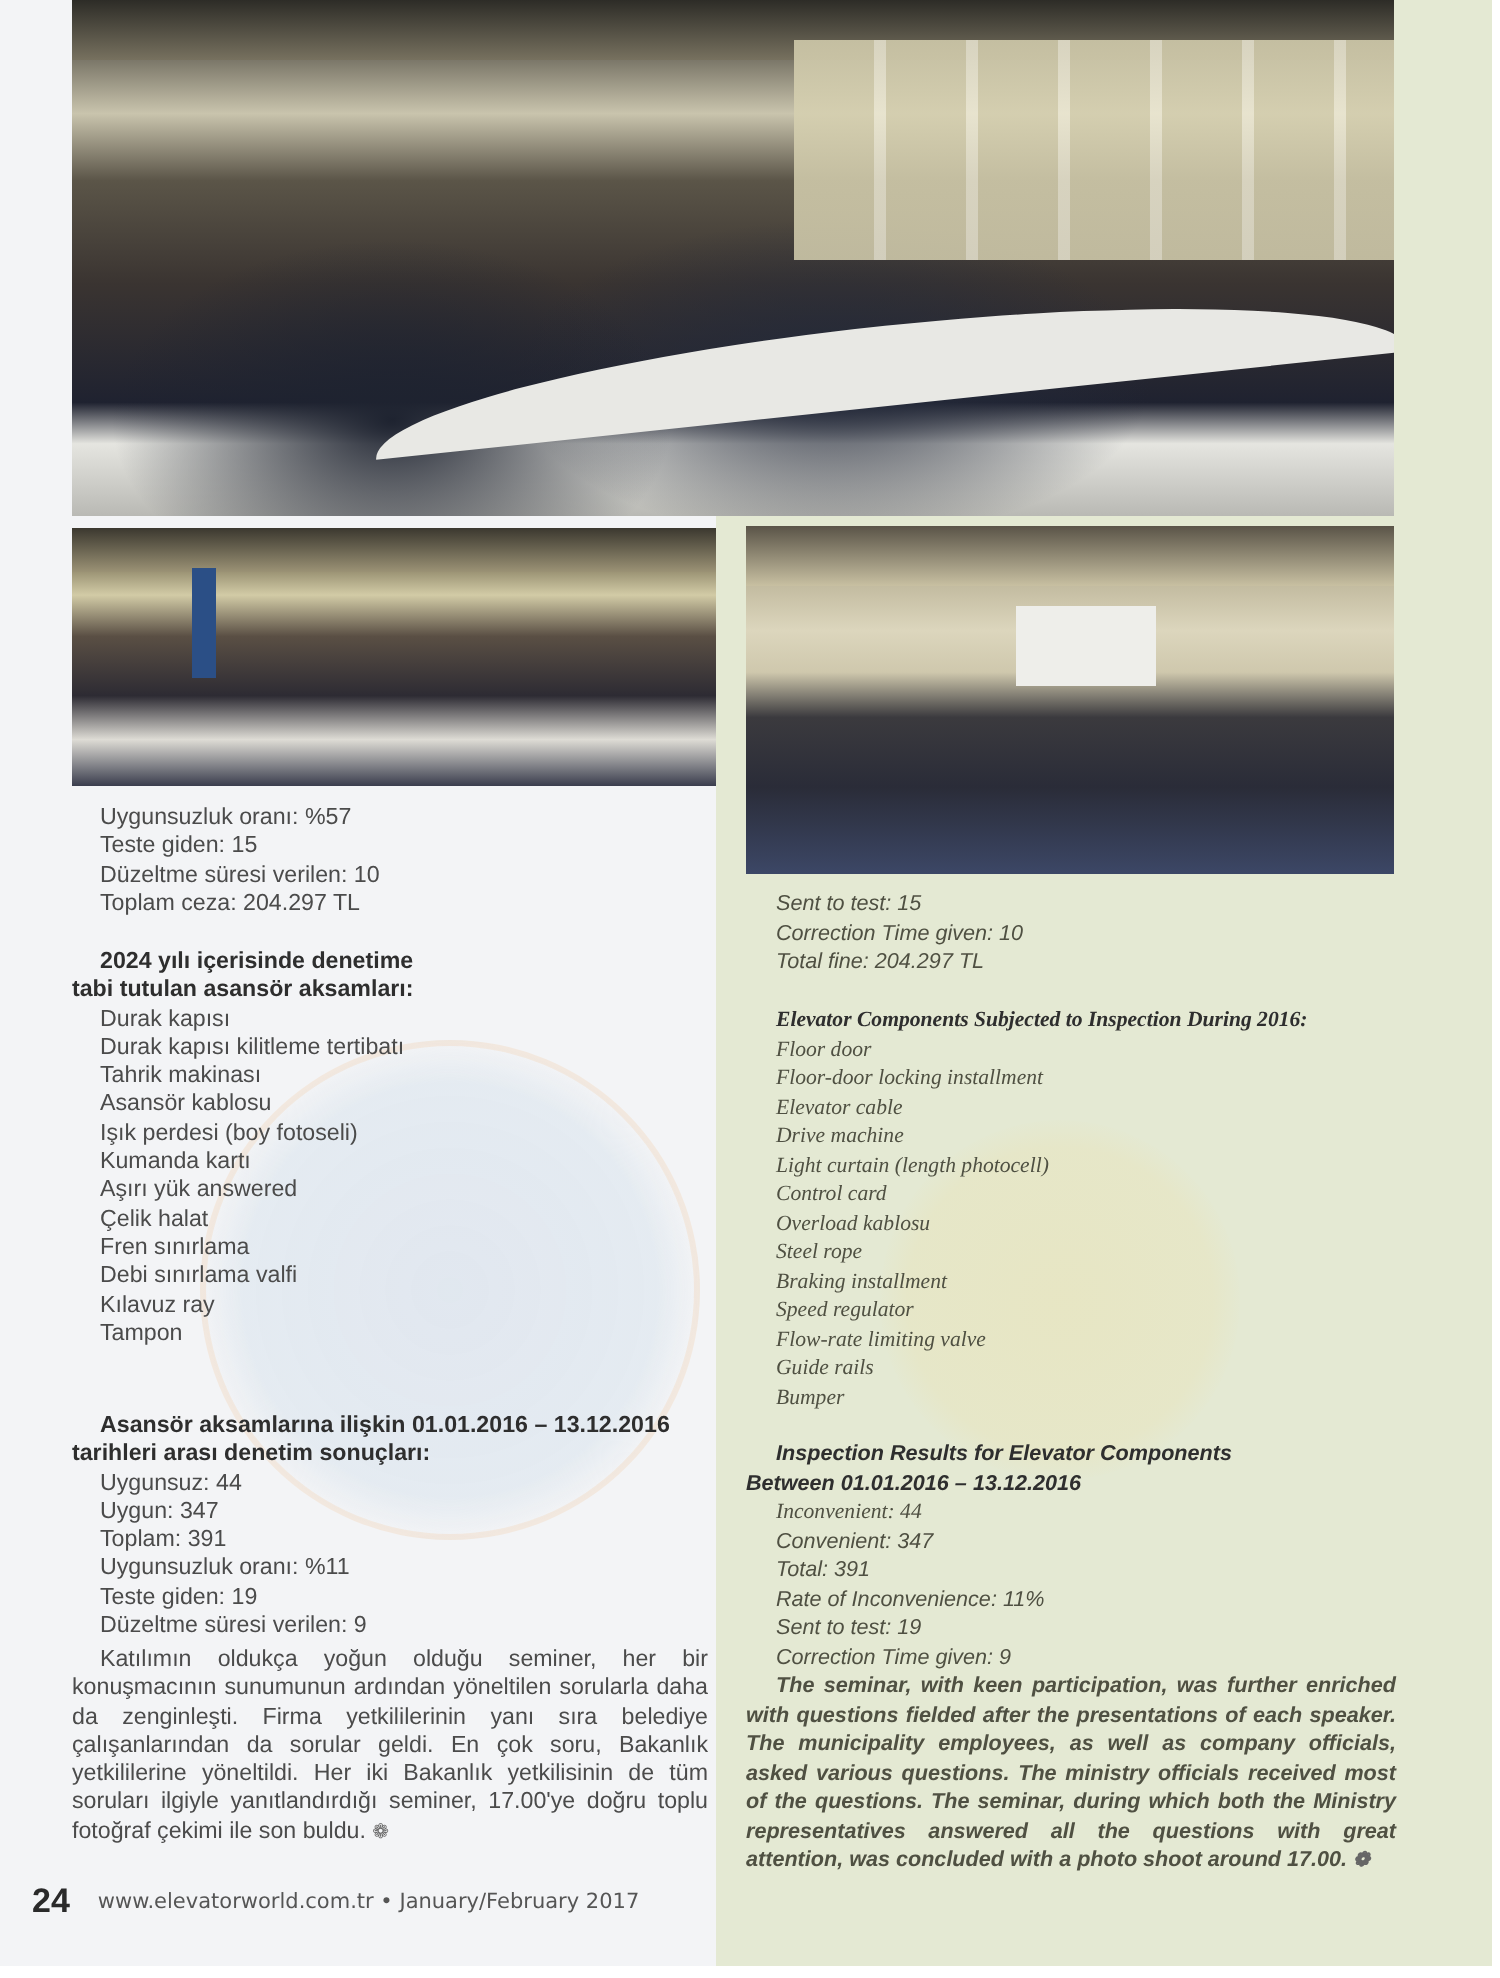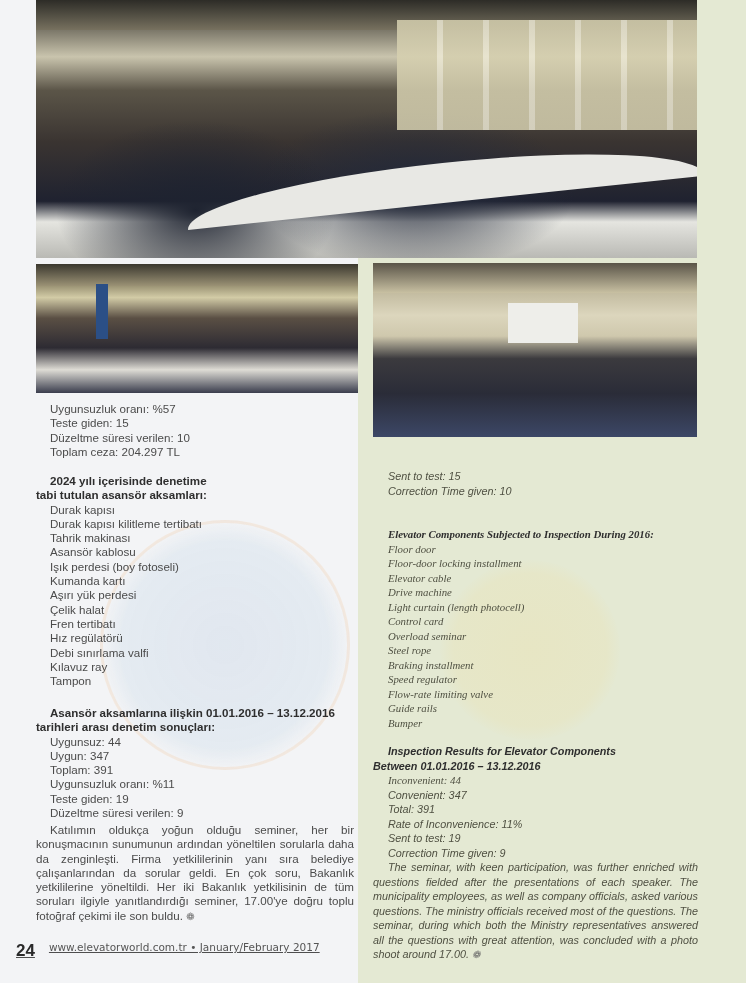--- a/index.html
+++ b/index.html
@@ -42,27 +42,27 @@
 
   .photo-br { left: 373px; top: 263px; width: 324px; height: 174px;
     background:
       linear-gradient(180deg, #5a5448 0%, #b9b195 12%, #dcd6bd 30%, #cfc8ad 42%, #3b3a3e 55%, #2a2c38 75%, #3c4766 100%); }
   .photo-br .ceiling { position: absolute; left: 0; top: 0; width: 100%; height: 30px; background: linear-gradient(180deg,#5a5448,#c8c0a2); }
   .photo-br .screen { position: absolute; left: 135px; top: 40px; width: 70px; height: 40px; background: #eeeeea; }
 
   
   .text { position: absolute; font-size: 11.6px; line-height: 14.3px; }
   .tr { font-family: "Liberation Sans", sans-serif; color: #4b4b4b; }
-  .en { font-family: "Liberation Sans", sans-serif; font-style: italic; color: #4f5042; font-size: 10.8px; line-height: 14.5px; margin-top: 24px; }
+  .en { font-family: "Liberation Sans", sans-serif; font-style: italic; color: #4f5042; font-size: 10.8px; line-height: 14.5px; }
   .line { display: block; white-space: nowrap; }
   .indent { padding-left: 14px; }
   .bold { font-weight: bold; color: #2e2e2e; }
   .para { white-space: normal; text-align: justify; }
 
-  .footer { position: absolute; left: 16px; top: 941px; display: flex; align-items: flex-start; gap: 14px; text-decoration: underline; }
+  .footer { position: absolute; left: 16px; top: 941px; display: flex; align-items: center; gap: 14px; }
   .page-num { font-family: "Liberation Sans", sans-serif; font-weight: bold; font-size: 17px; color: #2a2a2a; }
   .footer-text { font-family: "DejaVu Sans", sans-serif; font-size: 10.5px; color: #555; }
   .end-mark { font-size: 10px; color: #666; }
 </style>
 </head>
 <body>
 
 <div class="page">
   <div class="left-col-bg"></div>
   <div class="green-bg"></div>
@@ -95,24 +95,23 @@
 
   <div class="text tr" style="left:36px; top:474px; width:318px;">
     <span class="line bold indent">2024 yılı içerisinde denetime</span>
     <span class="line bold">tabi tutulan asansör aksamları:</span>
     <span class="line indent">Durak kapısı</span>
     <span class="line indent">Durak kapısı kilitleme tertibatı</span>
     <span class="line indent">Tahrik makinası</span>
     <span class="line indent">Asansör kablosu</span>
     <span class="line indent">Işık perdesi (boy fotoseli)</span>
     <span class="line indent">Kumanda kartı</span>
-    <span class="line indent">Aşırı yük perdesi</span>
+    <span class="line indent">Aşırı yük answered</span>
     <span class="line indent">Çelik halat</span>
-    <span class="line indent">Fren tertibatı</span>
-    <span class="line indent">Hız regülatörü</span>
+    <span class="line indent">Fren sınırlama</span>
     <span class="line indent">Debi sınırlama valfi</span>
     <span class="line indent">Kılavuz ray</span>
     <span class="line indent">Tampon</span>
   </div>
 
   <div class="text tr" style="left:36px; top:706px; width:318px;">
     <span class="line bold indent">Asansör aksamlarına ilişkin 01.01.2016 – 13.12.2016</span>
     <span class="line bold">tarihleri arası denetim sonuçları:</span>
     <span class="line indent">Uygunsuz: 44</span>
     <span class="line indent">Uygun: 347</span>
@@ -123,51 +122,52 @@
   </div>
 
   <div class="text tr para" style="left:36px; top:823px; width:318px; text-indent:14px;">
     <span>Katılımın oldukça yoğun olduğu seminer, her bir konuşmacının sunumunun ardından yöneltilen sorularla daha da zenginleşti. Firma yetkililerinin yanı sıra belediye çalışanlarından da sorular geldi. En çok soru, Bakanlık yetkililerine yöneltildi. Her iki Bakanlık yetkilisinin de tüm soruları ilgiyle yanıtlandırdığı seminer, 17.00'ye doğru  toplu fotoğraf çekimi ile son buldu.</span>
     <span class="end-mark">❁</span>
   </div>
 
   <div class="text en" style="left:388px; top:445px; width:310px;">
     <span class="line">Sent to test: 15</span>
     <span class="line">Correction Time given: 10</span>
+    <span class="line">Total fine: 204.297 TL</span>
   </div>
 
   <div class="text en" style="left:388px; top:503px; width:310px;font-family:Liberation Serif, serif;">
     <span class="line bold">Elevator Components Subjected to Inspection During 2016:</span>
     <span class="line">Floor door</span>
     <span class="line">Floor-door locking installment</span>
     <span class="line">Elevator cable</span>
     <span class="line">Drive machine</span>
     <span class="line">Light curtain (length photocell)</span>
     <span class="line">Control card</span>
-    <span class="line">Overload seminar</span>
+    <span class="line">Overload kablosu</span>
     <span class="line">Steel rope</span>
     <span class="line">Braking installment</span>
     <span class="line">Speed regulator</span>
     <span class="line">Flow-rate limiting valve</span>
     <span class="line">Guide rails</span>
     <span class="line">Bumper</span>
   </div>
 
   <div class="text en" style="left:373px; top:720px; width:325px;">
     <span class="line bold" style="padding-left:15px;">Inspection Results for Elevator Components</span>
     <span class="line bold">Between 01.01.2016 – 13.12.2016</span>
     <span class="line" style="padding-left:15px;font-family:Liberation Serif, serif;">Inconvenient: 44</span>
     <span class="line" style="padding-left:15px;">Convenient: 347</span>
     <span class="line" style="padding-left:15px;">Total: 391</span>
     <span class="line" style="padding-left:15px;">Rate of Inconvenience: 11%</span>
     <span class="line" style="padding-left:15px;">Sent to test: 19</span>
     <span class="line" style="padding-left:15px;">Correction Time given: 9</span>
   </div>
 
-  <div class="text en para" style="left:373px; top:836px; width:325px; text-indent:15px;">
+  <div class="text en para" style="left:373px; top:836px; width:325px; text-indent:15px;font-weight:bold;">
     <span>The seminar, with keen participation, was further enriched with questions fielded after the presentations of each speaker. The municipality employees, as well as company officials, asked various questions. The ministry officials received most of the questions. The seminar, during which both the Ministry representatives answered all the questions with great attention, was concluded with a photo shoot around 17.00.</span>
     <span class="end-mark">❁</span>
   </div>
 
   <div class="footer">
     <span class="page-num">24</span>
     <span class="footer-text">www.elevatorworld.com.tr • January/February 2017</span>
   </div>
 </div>
 

